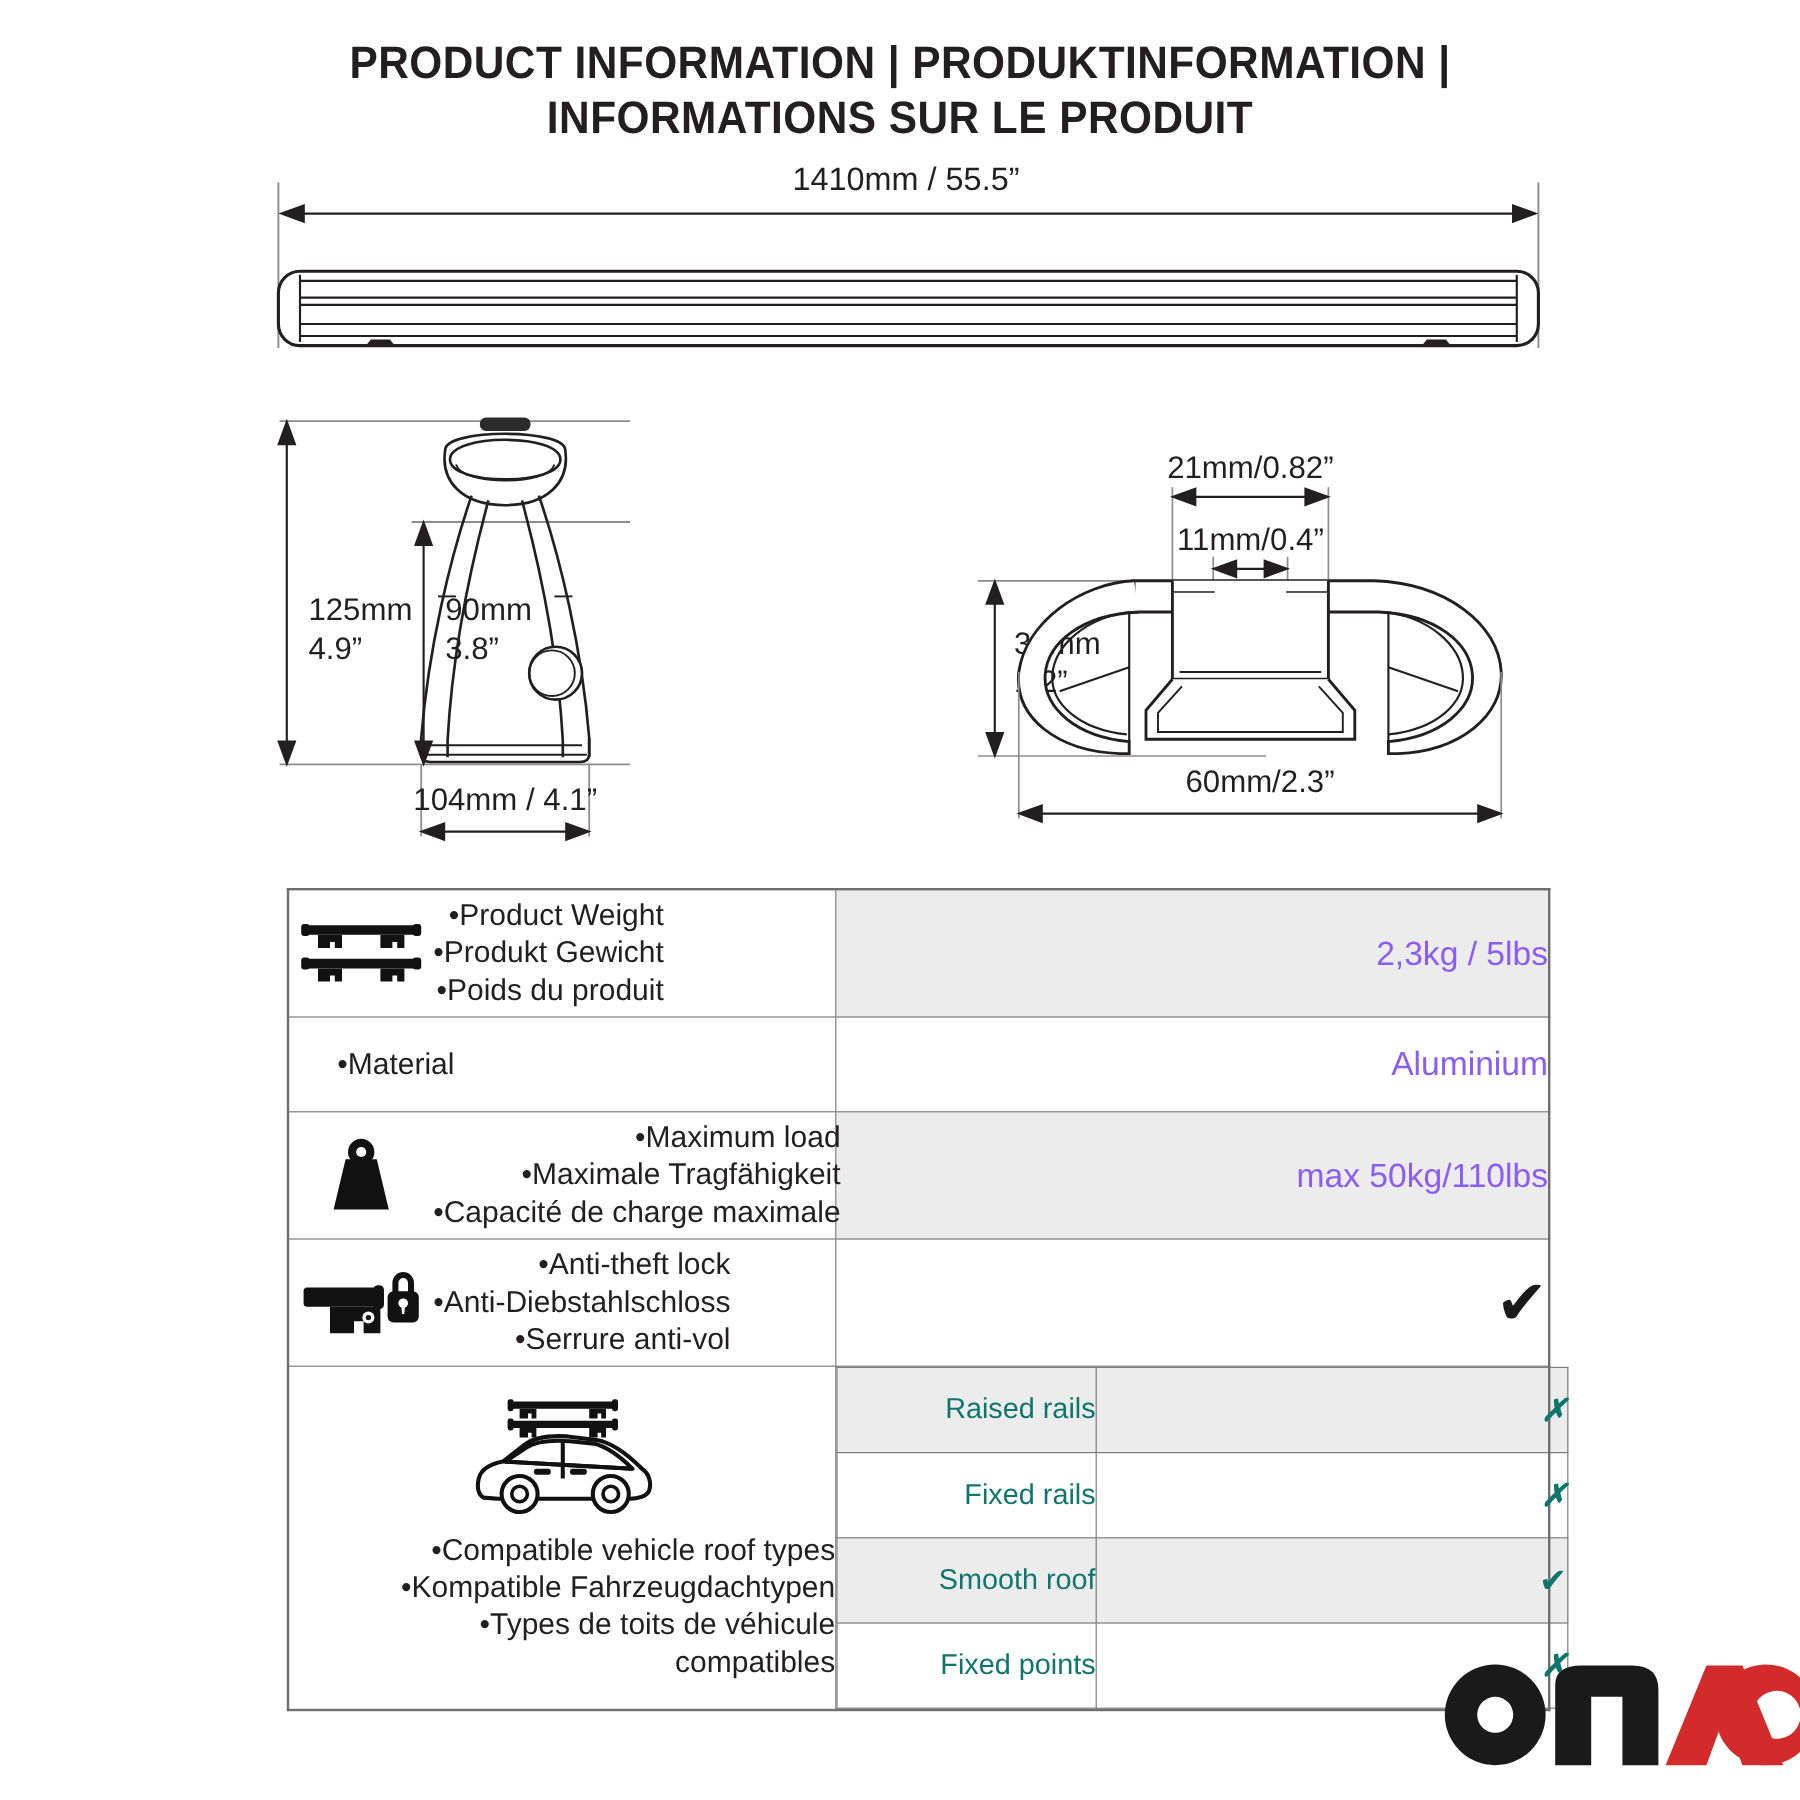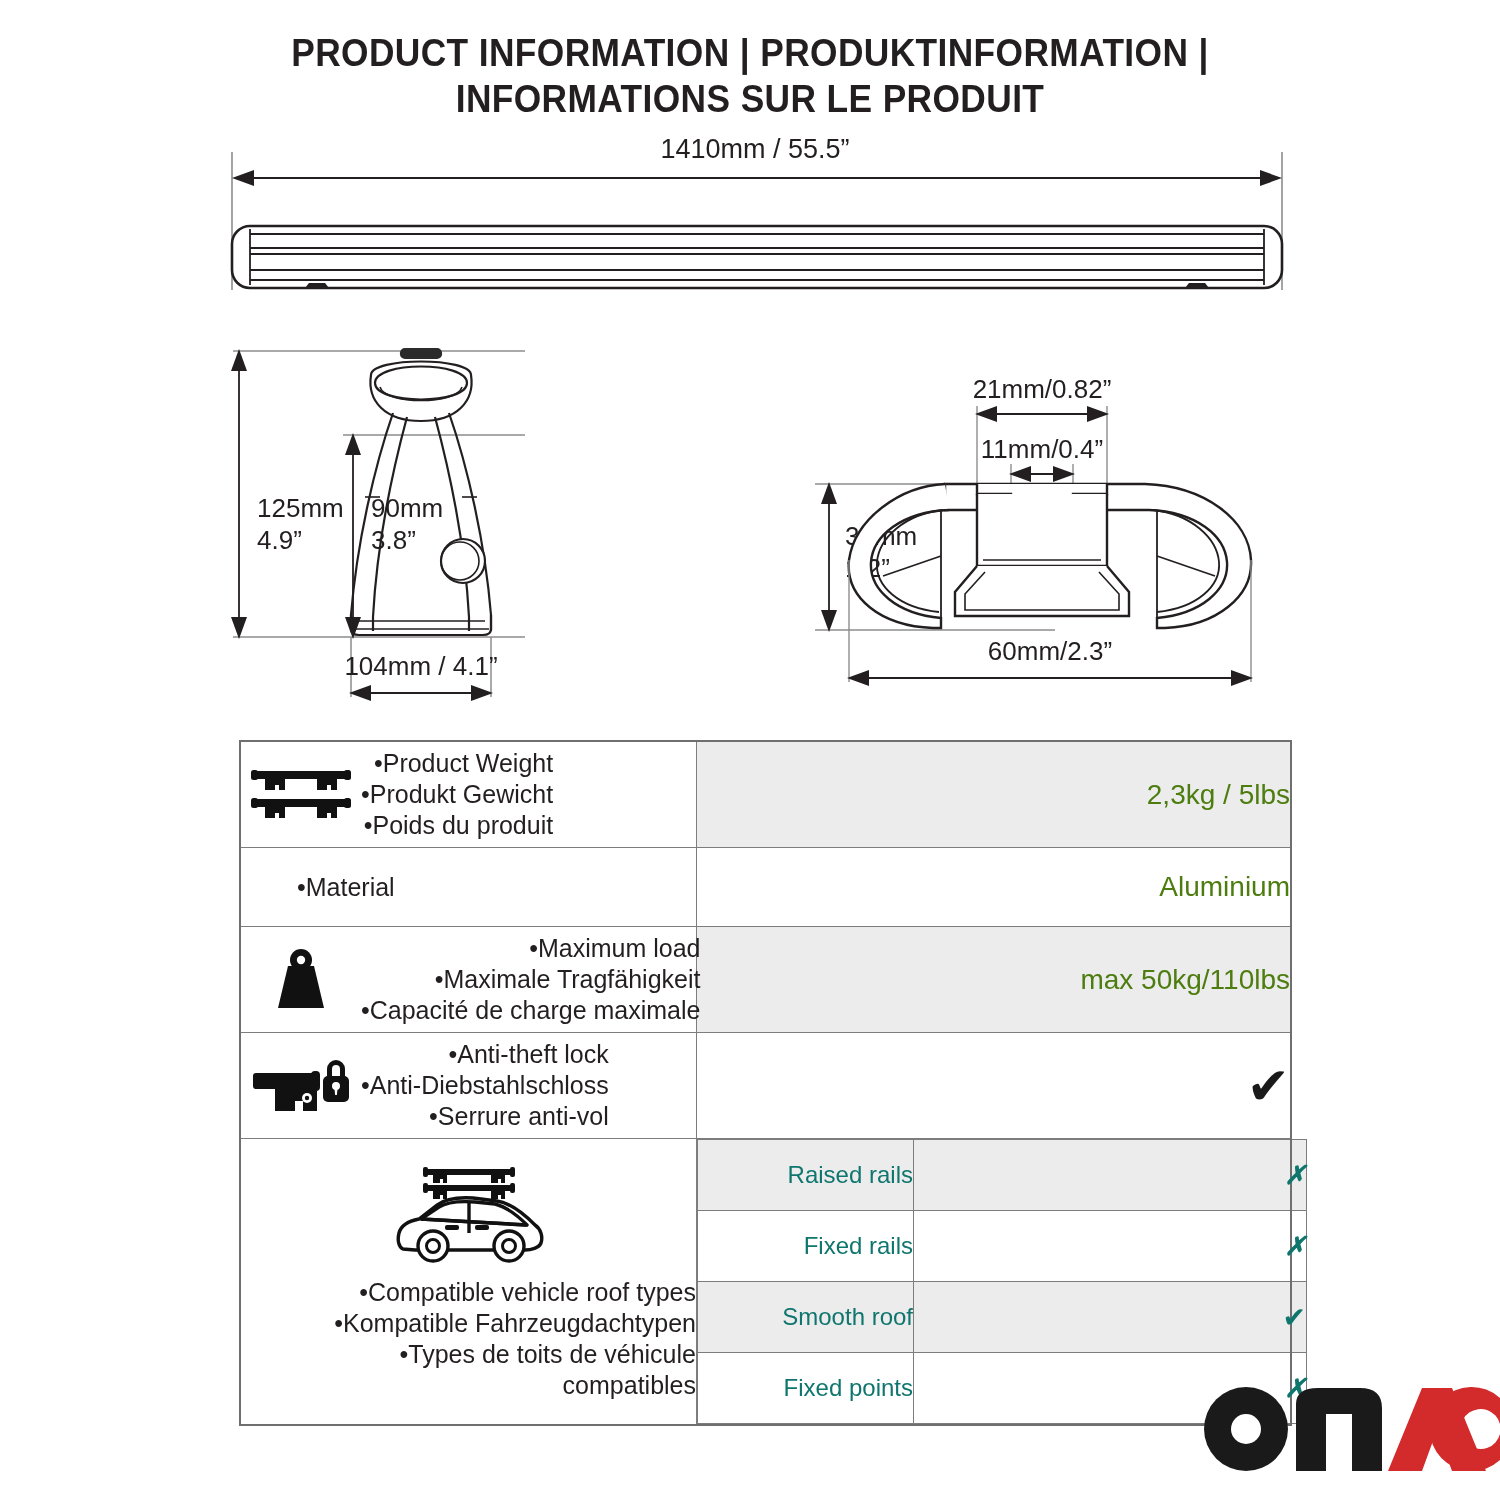--- a/index.html
+++ b/index.html
@@ -64,23 +64,23 @@
   .val-cell { width: 571px; padding-left: 22px !important; }
   .shaded { background: #ececed; }
 
   .lbl-inner { display: flex; align-items: center; }
   .icon-box {
     width: 120px; min-width: 120px;
     display: flex; align-items: center; justify-content: center;
   }
   .lines { font-size: 25px; line-height: 31px; color: #231f20; }
   .lines .li { white-space: nowrap; }
-  .val-text { font-size: 28px; color: #4d7c0f; }
-
-  .material-row .lbl-inner { padding-left: 56px; }
+  .val-text { font-size: 28px; color: #8b5cf6; }
+
+  .material-row .lbl-inner { padding-left: 40px; }
 
   
   .compat-left {
     display: flex; flex-direction: column;
     align-items: center;
     padding: 14px 0 14px 0;
   }
   .compat-left .lines {
     align-self: flex-start;
     padding-left: 56px;

